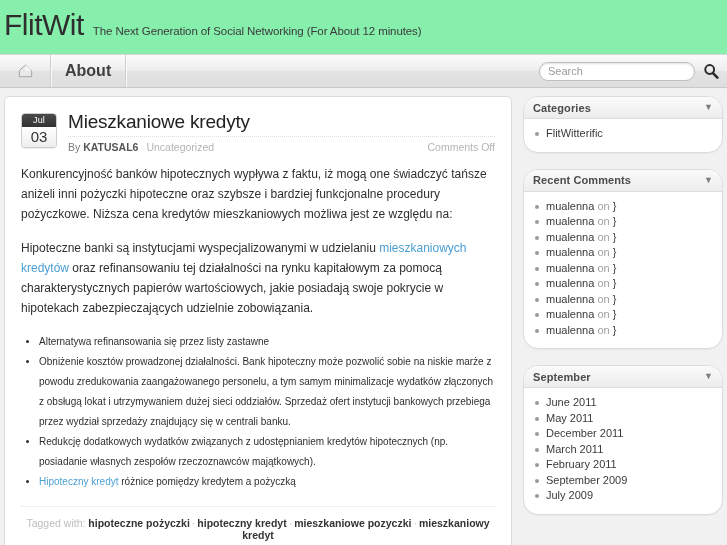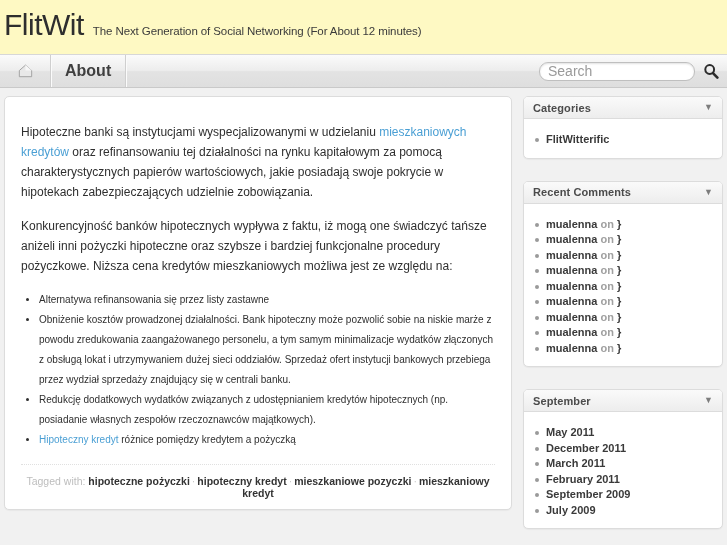--- a/index.html
+++ b/index.html
@@ -17,21 +17,21 @@
   }
   #page {
     position: relative;
     width: 727px;
     height: 545px;
     background: #f1f1f1;
   }
 
   
   .site-header {
-    background: #fef9c3;
+    background: #86efac;
     height: 54px;
     padding: 0;
     position: relative;
   }
   .brand-row {
     position: absolute;
     left: 4px;
     top: 10px;
     display: flex;
     align-items: baseline;
@@ -88,21 +88,21 @@
     align-items: center;
     padding-right: 6px;
   }
   .search-input {
     width: 138px;
     height: 17px;
     border: 1px solid #bfbfbf;
     border-radius: 9px;
     background: #ffffff;
     font-family: "Liberation Sans", sans-serif;
-    font-size: 14px;
+    font-size: 11px;
     color: #555;
     padding: 0 8px;
     box-shadow: inset 0 1px 2px rgba(0,0,0,0.12);
     outline: none;
   }
   .search-input::placeholder { color: #9a9a9a; }
   .search-btn {
     margin-left: 6px;
     width: 20px;
     height: 20px;
@@ -233,22 +233,22 @@
     color: #333;
     font-weight: bold;
     cursor: pointer;
   }
   .tagged .sep { color: #c9c9c9; margin: 0 2px; }
 
   
   .widget {
     background: #ffffff;
     border: 1px solid #dcdcdc;
-    border-radius: 5px;
-    margin-bottom: 22px;
+    border-radius: 15px;
+    margin-bottom: 16px;
     overflow: hidden;
     box-shadow: 0 1px 1px rgba(0,0,0,0.04);
   }
   .widget-head {
     background: linear-gradient(to bottom, #fafafa, #ededed);
     border-bottom: 1px solid #dcdcdc;
     height: 21px;
     display: flex;
     align-items: center;
     padding: 0 9px;
@@ -259,21 +259,21 @@
     font-weight: bold;
     color: #4b4b4b;
     letter-spacing: 0.1px;
     flex: 1;
   }
   .widget-toggle {
     font-size: 9px;
     color: #7d7d7d;
     line-height: 1;
   }
-  .widget-body { padding: 13px 0 10px 0; font-weight: bold; }
+  .widget-body { padding: 7px 0 10px 0; }
   .widget-list { margin: 0; padding: 0; list-style: none; }
   .widget-list li {
     font-size: 11px;
     line-height: 15.5px;
     color: #3a3a3a;
     padding: 0 8px 0 22px;
     position: relative;
     white-space: nowrap;
     overflow: hidden;
   }
@@ -321,25 +321,40 @@
         </svg>
       </button>
     </div>
   </div>
 
   <div class="wrap">
 
     <div class="content-col">
 
       <div class="post">
+        <div class="post-head">
+          <div class="date-badge">
+            <div class="date-month">Jul</div>
+            <div class="date-day">03</div>
+          </div>
+          <div class="head-text">
+            <h1 class="post-title">Mieszkaniowe kredyty</h1>
+            <div class="post-meta">
+              <span class="author"><span>By </span><b>KATUSAL6</b></span>
+              <span class="cat">Uncategorized</span>
+              <span class="spacer"></span>
+              <span class="comments">Comments Off</span>
+            </div>
+          </div>
+        </div>
 
         <div class="post-body">
+          <p>Konkurencyjność banków hipotecznych wypływa z faktu, iż mogą one świadczyć tańsze aniżeli inni pożyczki hipoteczne oraz szybsze i bardziej funkcjonalne procedury pożyczkowe. Niższa cena kredytów mieszkaniowych możliwa jest ze względu na:</p>
+
           <p><span>Hipoteczne banki są instytucjami wyspecjalizowanymi w udzielaniu </span><a href="#">mieszkaniowych kredytów</a><span> oraz refinansowaniu tej działalności na rynku kapitałowym za pomocą charakterystycznych papierów wartościowych, jakie posiadają swoje pokrycie w hipotekach zabezpieczających udzielnie zobowiązania.</span></p>
-
-          <p>Konkurencyjność banków hipotecznych wypływa z faktu, iż mogą one świadczyć tańsze aniżeli inni pożyczki hipoteczne oraz szybsze i bardziej funkcjonalne procedury pożyczkowe. Niższa cena kredytów mieszkaniowych możliwa jest ze względu na:</p>
 
           <ul>
             <li>Alternatywa refinansowania się przez listy zastawne</li>
             <li>Obniżenie kosztów prowadzonej działalności. Bank hipoteczny może pozwolić sobie na niskie marże z powodu zredukowania zaangażowanego personelu, a tym samym minimalizacje wydatków złączonych z obsługą lokat i utrzymywaniem dużej sieci oddziałów. Sprzedaż ofert instytucji bankowych przebiega przez wydział sprzedaży znajdujący się w centrali banku.</li>
             <li>Redukcję dodatkowych wydatków związanych z udostępnianiem kredytów hipotecznych (np. posiadanie własnych zespołów rzeczoznawców majątkowych).</li>
             <li><a href="#">Hipoteczny kredyt</a><span> różnice pomiędzy kredytem a pożyczką</span></li>
           </ul>
 
           <div class="tagged">
             <span>Tagged with:</span>
@@ -384,20 +399,21 @@
         </div>
       </div>
 
       <div class="widget">
         <div class="widget-head">
           <span class="widget-title">September</span>
           <span class="widget-toggle">▼</span>
         </div>
         <div class="widget-body">
           <ul class="widget-list">
+            <li><a href="#" class="subject">June 2011</a></li>
             <li><a href="#" class="subject">May 2011</a></li>
             <li><a href="#" class="subject">December 2011</a></li>
             <li><a href="#" class="subject">March 2011</a></li>
             <li><a href="#" class="subject">February 2011</a></li>
             <li><a href="#" class="subject">September 2009</a></li>
             <li><a href="#" class="subject">July 2009</a></li>
           </ul>
         </div>
       </div>
 

